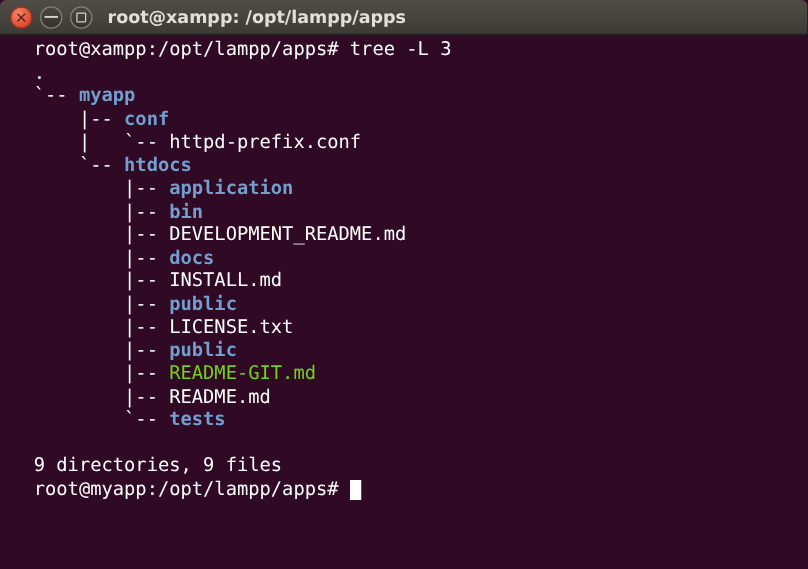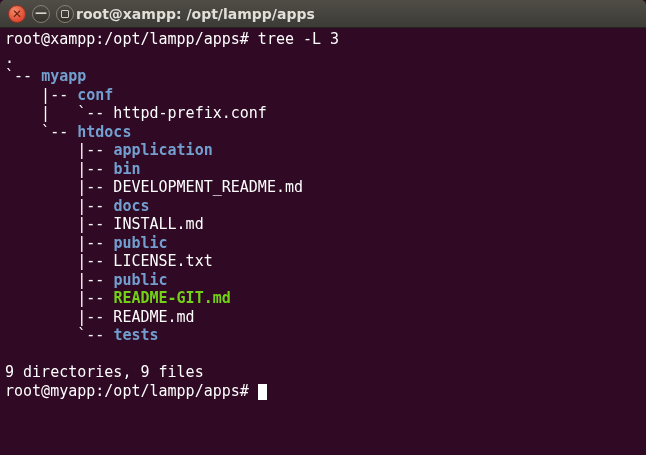--- a/index.html
+++ b/index.html
@@ -35,36 +35,36 @@
     border: 1px solid #847f74;
     color: #d9d6ce; font-size: 12px; font-weight: bold; line-height: 1;
   }
   .btn-min span { position: relative; top: -1px; }
   .max-glyph {
     width: 8px; height: 8px;
     border: 1.5px solid #d0cdc5; border-radius: 1px;
     display: inline-block;
   }
   .title {
-    margin-left: 2px;
+    margin-left: 12px;
     color: #e2dfd9; font-weight: bold; font-size: 14px;
     font-family: "DejaVu Sans", sans-serif;
     white-space: nowrap;
   }
   .term {
     flex: 1;
     background: var(--term-bg, #300a24);
     color: var(--term-fg, #ffffff);
     padding: 2px 0 0 5px;
     font-size: 15px; line-height: 18.5px;
   }
-  .term-line { white-space: pre; height: 18.5px; }
+  .term-line { white-space: pre; height: 18.5px; margin-left: 22px; }
   .plain { color: var(--term-fg, #ffffff); }
   .dir  { color: var(--dir-color, #729fcf); font-weight: bold; }
-  .exec { color: var(--exec-color, #73d216); font-weight: bold; }
+  .exec { color: var(--exec-color, #73d216); font-weight: normal; }
   .cursor {
     display: inline-block;
     width: 9px; height: 16px;
     background: var(--cursor-color, #ffffff);
     vertical-align: text-bottom;
   }
 </style>
 </head>
 <body>
 

